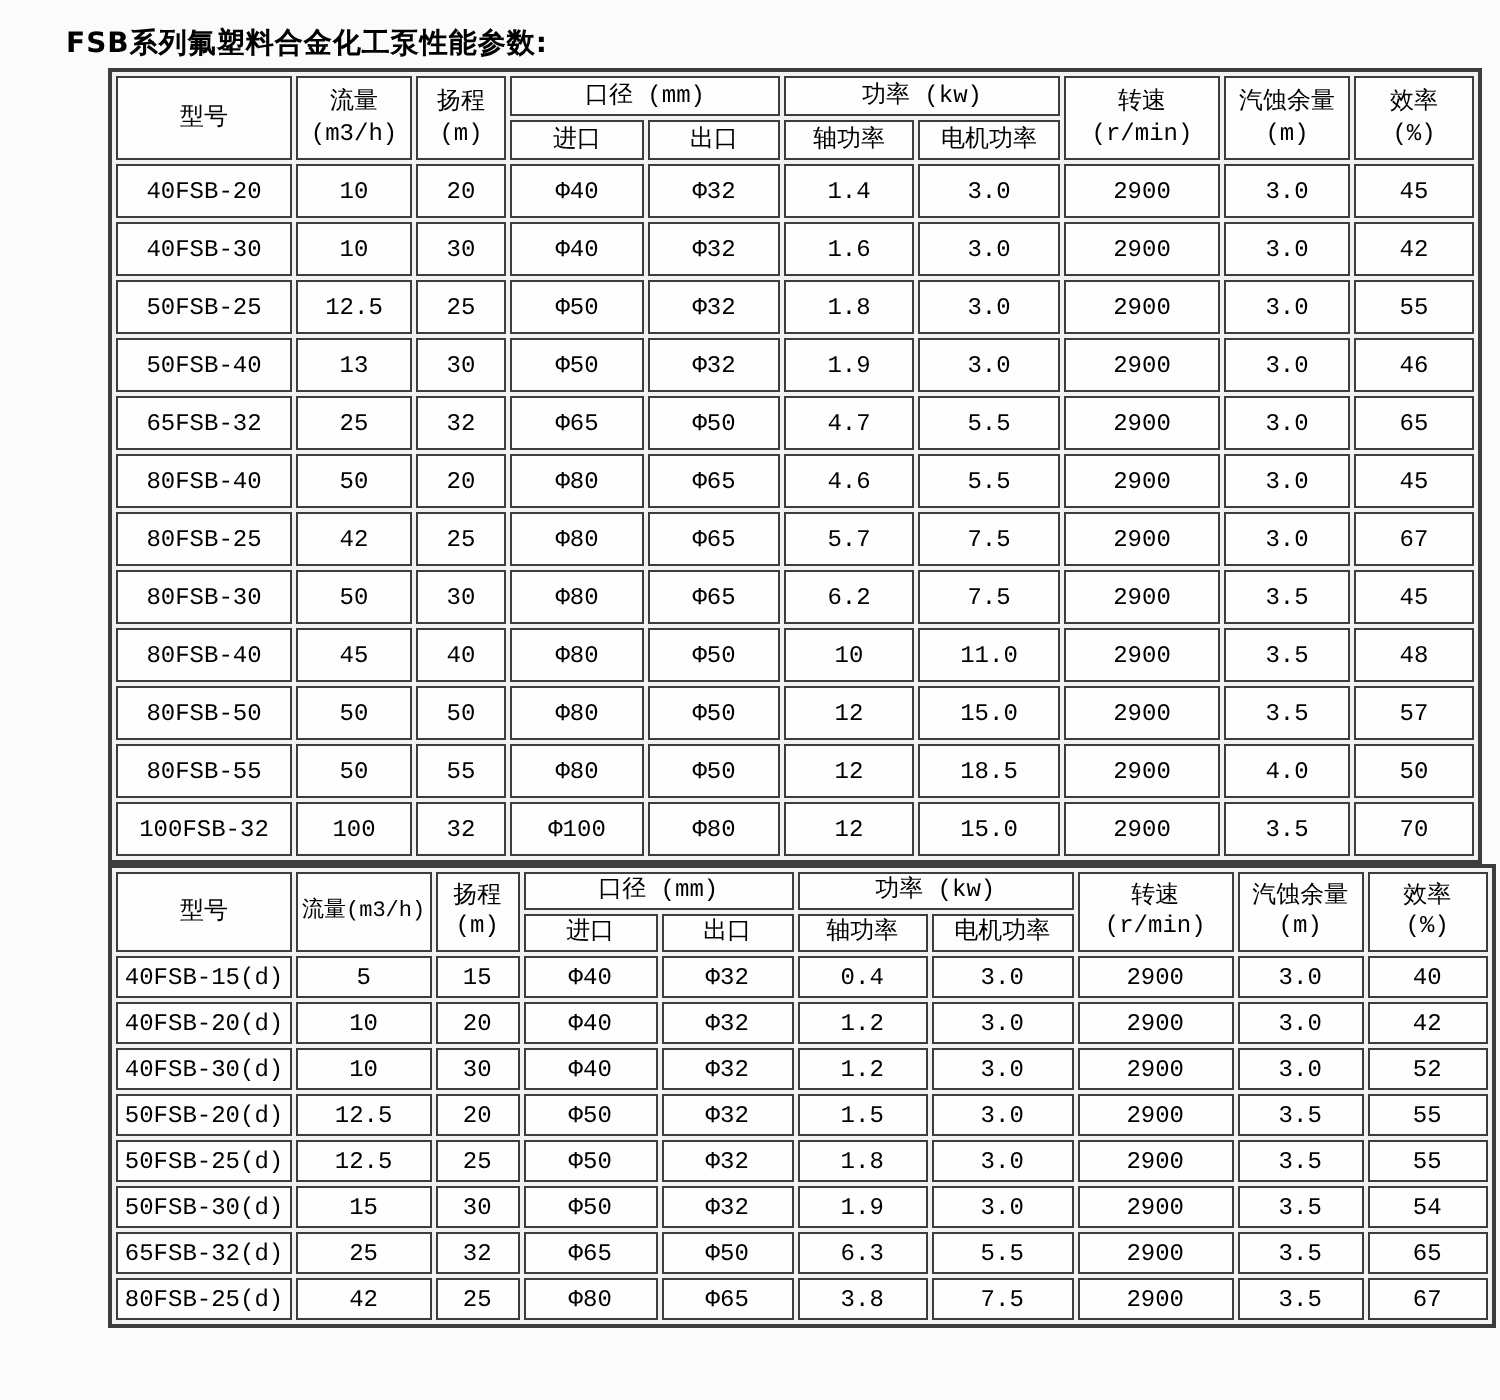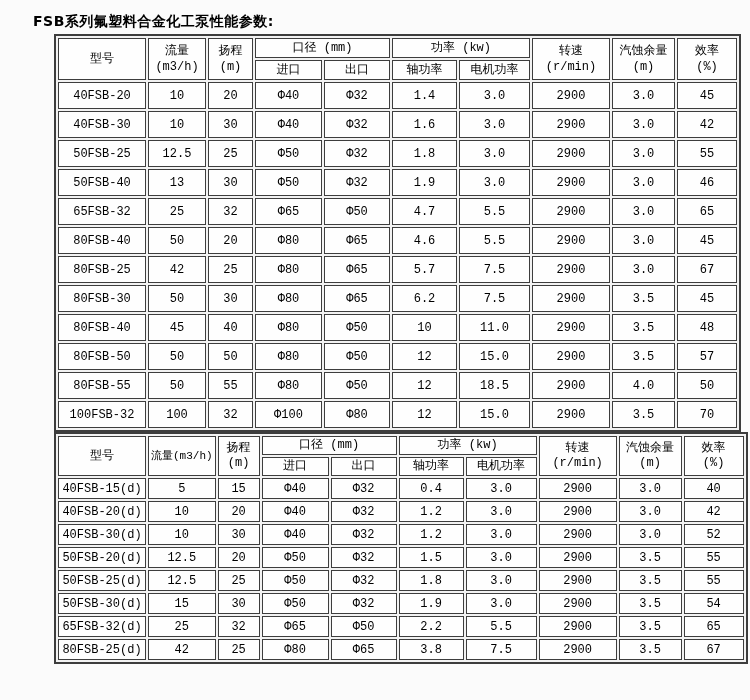--- a/index.html
+++ b/index.html
@@ -357,21 +357,21 @@
           <td>2900</td>
           <td>3.5</td>
           <td>54</td>
         </tr>
         <tr>
           <td>65FSB-32(d)</td>
           <td>25</td>
           <td>32</td>
           <td>Φ65</td>
           <td>Φ50</td>
-          <td>2.2</td>
+          <td>6.3</td>
           <td>5.5</td>
           <td>2900</td>
           <td>3.5</td>
           <td>65</td>
         </tr>
         <tr>
           <td>80FSB-25(d)</td>
           <td>42</td>
           <td>25</td>
           <td>Φ80</td>

